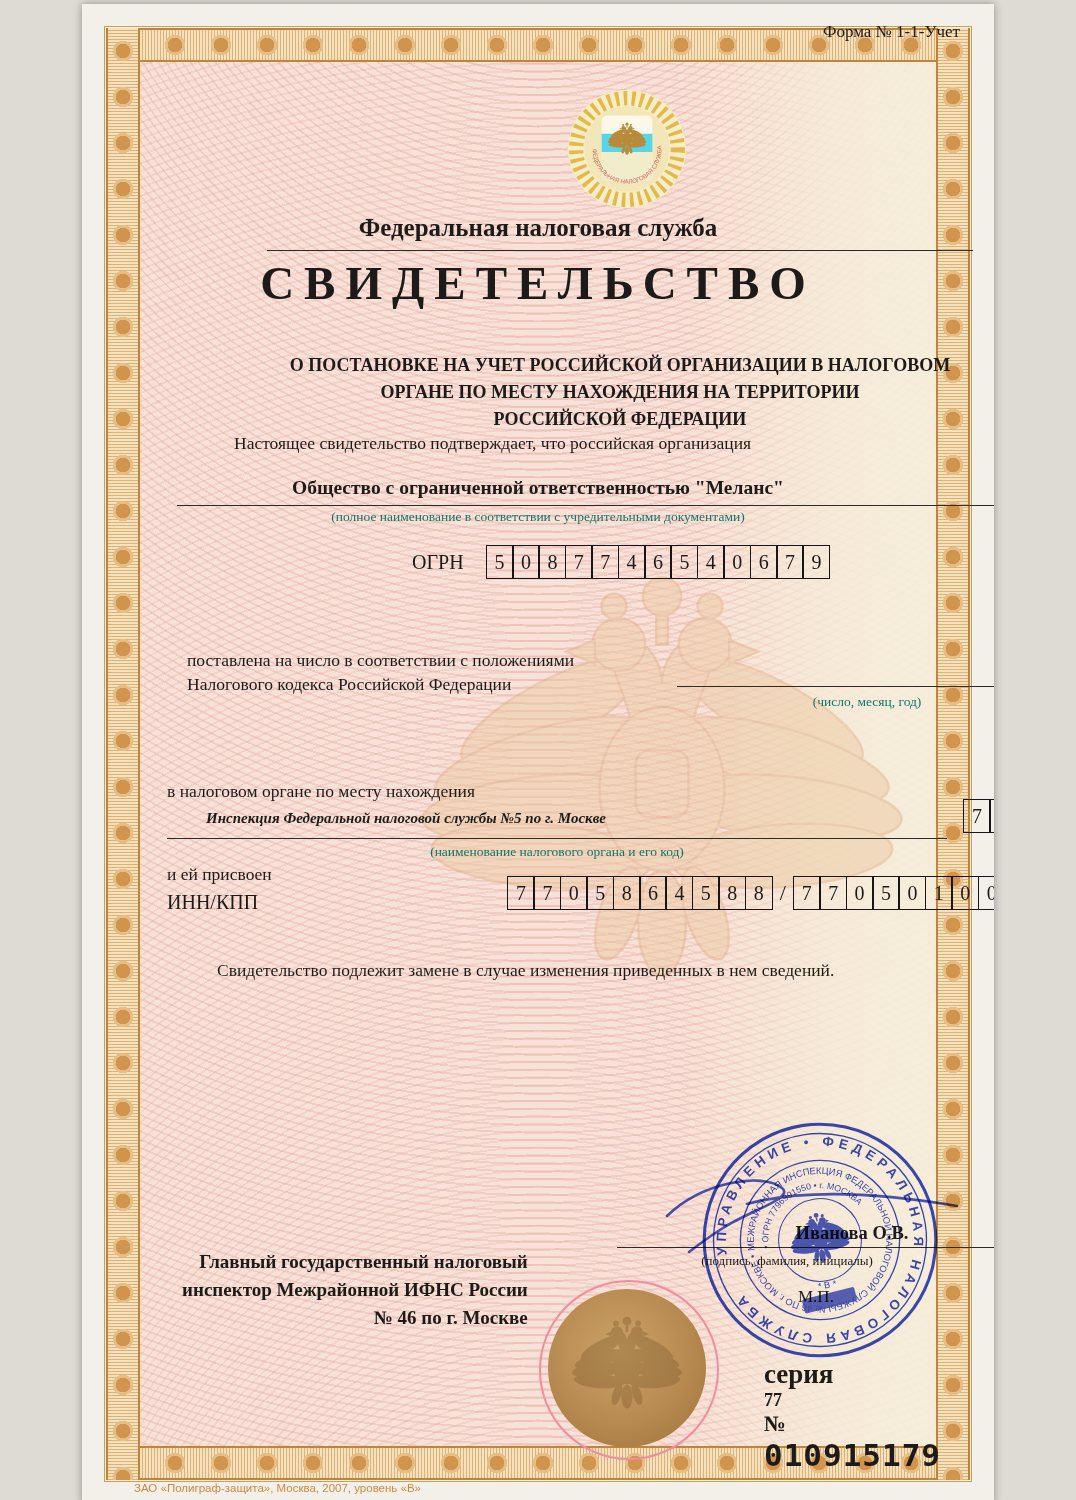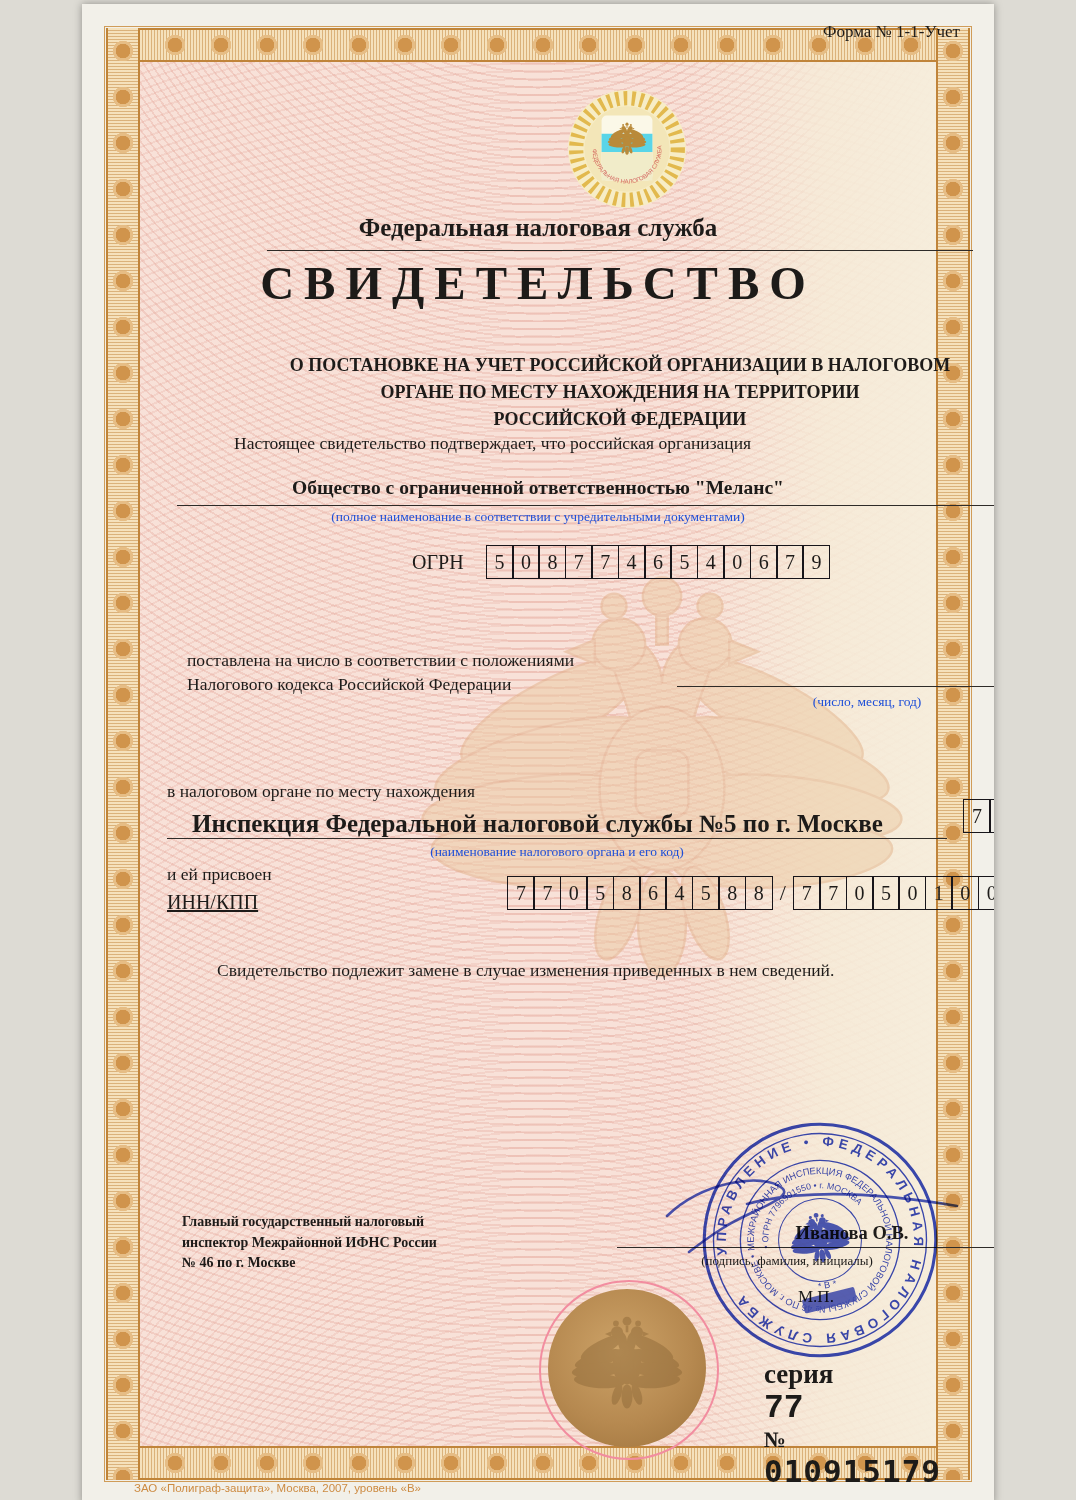--- a/index.html
+++ b/index.html
@@ -33,21 +33,21 @@
     background:
       linear-gradient(90deg, rgba(247,237,219,0) 68%, rgba(246,236,216,.85) 86%, rgba(246,238,220,.95)),
       repeating-radial-gradient(120% 90% at 50% -30%, rgba(226,158,145,.30) 0 1.5px, rgba(249,226,216,0) 1.5px 6px),
       repeating-radial-gradient(120% 90% at 50% 130%, rgba(226,158,145,.22) 0 1.5px, rgba(249,226,216,0) 1.5px 6px),
       #f8e1d8;
   }
   .abs{position:absolute; z-index:4;}
   .center{text-align:center;}
   .b{font-weight:bold;}
   .rule{border-top:1.5px solid #2e2b28; height:0;}
-  .caption{font-size:13.5px; color:#1d4ed8;}
+  .caption{font-size:13.5px; color:#0f766e;}
   
   .cells{display:flex;}
   .cell{
     width:26px; height:32px; margin-left:-1.6px; border:1.6px solid #17151a;
     display:flex; align-items:center; justify-content:center;
     font-size:20px; font-family:"Liberation Serif",serif; background:transparent;
   }
   .cells .cell:first-child{margin-left:0;}
   .sep{font-size:22px; padding:0 7px;}
   
@@ -55,21 +55,21 @@
   .emblem{position:absolute; left:483px; top:83px; width:124px; height:124px; z-index:3;}
   .stamp{position:absolute; left:616px; top:1114px; width:244px; height:244px; z-index:6;
          transform:rotate(-9deg); mix-blend-mode:multiply; opacity:.92;}
   .squiggle{position:absolute; left:545px; top:1150px; width:360px; height:120px; z-index:6;
             mix-blend-mode:multiply; opacity:.85;}
   .seal-ring{position:absolute; left:457px; top:1276px; width:176px; height:176px; border-radius:50%;
              border:2.5px solid #f28da0; z-index:2;}
   .seal{position:absolute; left:466px; top:1285px; width:158px; height:158px; z-index:2;}
   .series-row{display:flex; align-items:baseline; z-index:5;flex-direction:column;}
   .series-label{font-size:27px; font-weight:bold;}
-  .series-region{font-size:33px; font-weight:bold; font-family:Liberation Mono, monospace; margin-left:42px;}
+  .series-region{font-size:18px; font-weight:bold; font-family:Liberation Serif, serif; margin-left:42px;}
   .series-no{margin-left:38px; font-size:22px; font-weight:bold;}
   .series-number{font-family:"DejaVu Sans Mono",monospace; font-size:31px; font-weight:bold; letter-spacing:1px;}
   .print-info{font-family:"Liberation Sans",sans-serif; font-size:11.5px; color:#cd8b42; z-index:5;}
 </style>
 </head>
 <body>
 
 <svg width="0" height="0" style="position:absolute">
   <defs>
     <g id="dbl-eagle">
@@ -166,32 +166,32 @@
   </div>
 
   <div class="abs" style="top:645px; left:105px; font-size:17.5px; line-height:1.35;">
     <div>поставлена  на число в соответствии с положениями</div>
     <div>Налогового кодекса Российской Федерации</div>
   </div>
   <div class="abs rule" style="top:682px; left:595px; width:380px;"></div>
   <div class="abs caption center" style="top:690px; left:595px; width:380px;">(число, месяц, год)</div>
 
   <div class="abs" style="top:777px; left:85px; font-size:17.5px;">в налоговом органе по месту нахождения</div>
-  <div class="abs b" style="top:806px; left:110px; font-size:25px;">Инспекция Федеральной налоговой службы №5 по г. Москве</div>
+  <div class="abs b" style="top:806px; left:124px; font-size:15px;font-style:italic;">Инспекция Федеральной налоговой службы №5 по г. Москве</div>
   <div class="abs rule" style="top:834px; left:85px; width:780px;"></div>
   <div class="abs caption center" style="top:840px; left:85px; width:780px;">(наименование налогового органа и его код)</div>
   <div class="abs cells" style="top:795px; left:881px;">
     <span class="cell">7</span>
     <span class="cell">7</span>
     <span class="cell">0</span>
     <span class="cell">5</span>
   </div>
 
   <div class="abs" style="top:860px; left:85px; font-size:17.5px;">и ей присвоен</div>
-  <div class="abs" style="top:887px; left:85px; font-size:20px;text-decoration:underline;">ИНН/КПП</div>
+  <div class="abs" style="top:887px; left:85px; font-size:20px;">ИНН/КПП</div>
   <div class="abs" style="top:872px; left:425px; display:flex; align-items:center;">
     <span class="cells">
       <span class="cell">7</span>
       <span class="cell">7</span>
       <span class="cell">0</span>
       <span class="cell">5</span>
       <span class="cell">8</span>
       <span class="cell">6</span>
       <span class="cell">4</span>
       <span class="cell">5</span>
@@ -207,21 +207,21 @@
       <span class="cell">0</span>
       <span class="cell">1</span>
       <span class="cell">0</span>
       <span class="cell">0</span>
       <span class="cell">1</span>
     </span>
   </div>
 
   <div class="abs" style="top:956px; left:135px; font-size:17.5px;">Свидетельство подлежит замене в случае изменения приведенных в нем сведений.</div>
 
-  <div class="abs b" style="top:1208px; left:100px; font-size:14px; line-height:1.48;">
+  <div class="abs b" style="top:1244px; left:100px; font-size:19px; line-height:1.48;text-align:right;">
     <div>Главный государственный налоговый</div>
     <div>инспектор Межрайонной ИФНС России</div>
     <div>№ 46 по г. Москве</div>
   </div>
 
   <div class="abs b center" style="top:1219px; left:640px; width:260px; font-size:18.5px; z-index:5;">Иванова О.В.</div>
   <div class="abs rule" style="top:1243px; left:535px; width:478px; z-index:5;"></div>
   <div class="abs center" style="top:1249px; left:555px; width:300px; font-size:13px; z-index:5;">(подпись, фамилия, инициалы)</div>
   <div class="abs" style="top:1283px; left:716px; font-size:17px; z-index:5;">М.П.</div>
 

